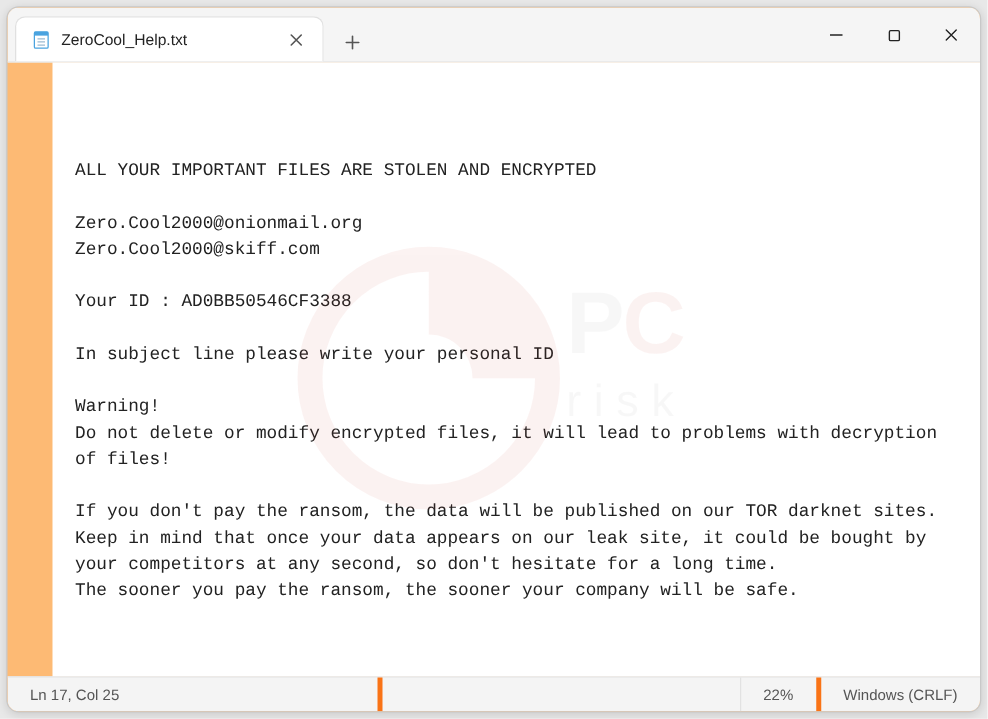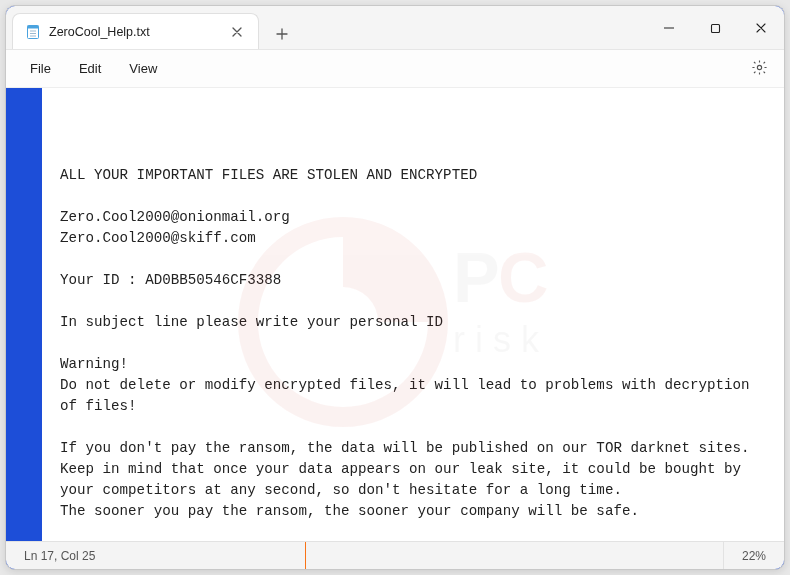--- a/index.html
+++ b/index.html
@@ -10,21 +10,21 @@
     height: 575px;
     overflow: hidden;
     position: relative;
   }
   .window {
     position: absolute;
     top: 5px;
     left: 5px;
     right: 5px;
     bottom: 5px;
-    background: #1d4ed8;
+    background: #fdba74;
     border: 1px solid #c8c8c8;
     border-radius: 10px;
     display: flex;
     flex-direction: column;
     overflow: hidden;
     box-shadow: 0 2px 8px rgba(0,0,0,0.12);
   }
   .titlebar {
     height: 44px;
     display: flex;
@@ -107,21 +107,21 @@
     align-items:center;
     background:#f4f4f4;
     border-top:1px solid #e2e2e2;
     font-size:12px;
     color:#555;
   }
   .status-cell {
     padding: 0 18px;
     height:100%;
     display:flex;align-items:center;
-    border-right:1px solid #f97316;
+    border-right:4px solid #f97316;
   }
   .status-cell.first { flex:0 0 300px; }
   .status-cell:last-child{border-right:none;}
   .status-spacer{flex:1;border-right:1px solid #e2e2e2;height:100%;}
   .watermark {
     position:absolute;
     top:50%; left:50%;
     transform:translate(-50%,-50%);
     opacity:0.06;
     pointer-events:none;
@@ -170,45 +170,33 @@
           </svg>
       </div>
       <div class="win-btn">
         <svg width="12" height="12" viewBox="0 0 12 12">
             <path d="M2 2 L10 10 M10 2 L2 10" stroke="#222" stroke-width="1.1" stroke-linecap="round"></path>
           </svg>
       </div>
     </div>
   </div>
 
-  <div class="menubar">
-    <div class="menu-item">File</div>
-    <div class="menu-item">Edit</div>
-    <div class="menu-item">View</div>
-    <div class="settings">
-      <span>
-        <svg width="17" height="17" viewBox="0 0 24 24" fill="none" stroke="#555" stroke-width="1.6">
-          <circle cx="12" cy="12" r="3"></circle>
-          <path d="M12 2v3M12 19v3M4.2 4.2l2.1 2.1M17.7 17.7l2.1 2.1M2 12h3M19 12h3M4.2 19.8l2.1-2.1M17.7 6.3l2.1-2.1"></path>
-        </svg>
-      </span>
-    </div>
-  </div>
 
   <div class="content" id="content">
     <div class="watermark">
       <svg width="380" height="260" viewBox="0 0 380 260">
         <circle cx="120" cy="130" r="95" fill="none" stroke="#cc3a2e" stroke-width="20"></circle>
         <path d="M120 35 A95 95 0 0 1 215 130 L155 130 A35 35 0 0 0 120 95 Z" fill="#cc3a2e"></path>
         <text x="230" y="110" font-family="Arial" font-size="70" font-weight="700" fill="#888">P</text>
         <text x="275" y="110" font-family="Arial" font-size="70" font-weight="700" fill="#cc3a2e">C</text>
         <text x="230" y="160" font-family="Arial" font-size="36" fill="#888" letter-spacing="10">risk</text>
       </svg>
     </div>
   <div>ALL YOUR IMPORTANT FILES ARE STOLEN AND ENCRYPTED</div><div>&nbsp;</div><div>Zero.Cool2000@onionmail.org</div><div>Zero.Cool2000@skiff.com</div><div>&nbsp;</div><div>Your ID : AD0BB50546CF3388</div><div>&nbsp;</div><div>In subject line please write your personal ID</div><div>&nbsp;</div><div>Warning!</div><div>Do not delete or modify encrypted files, it will lead to problems with decryption of files!</div><div>&nbsp;</div><div>If you don't pay the ransom, the data will be published on our TOR darknet sites.</div><div>Keep in mind that once your data appears on our leak site, it could be bought by your competitors at any second, so don't hesitate for a long time.</div><div>The sooner you pay the ransom, the sooner your company will be safe.</div><div>&nbsp;</div></div>
 
   <div class="statusbar">
     <div class="status-cell first">Ln 17, Col 25</div>
     <div class="status-spacer"></div>
     <div class="status-cell">22%</div>
+    <div class="status-cell">Windows (CRLF)</div>
   </div>
 
 </div>
 
 </body></html>

